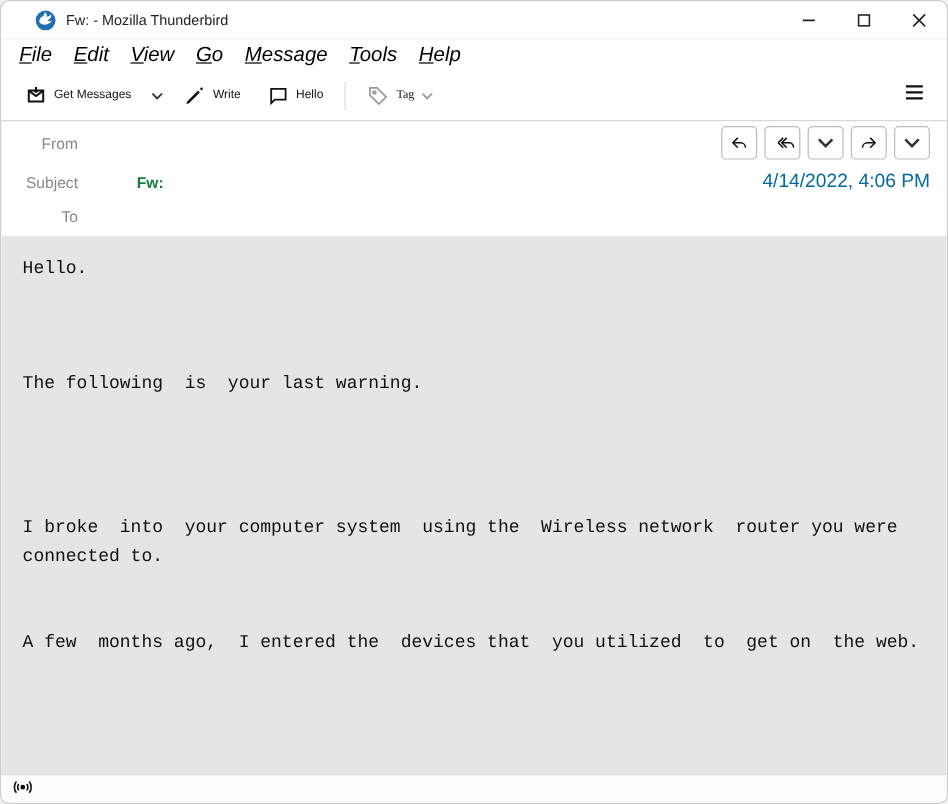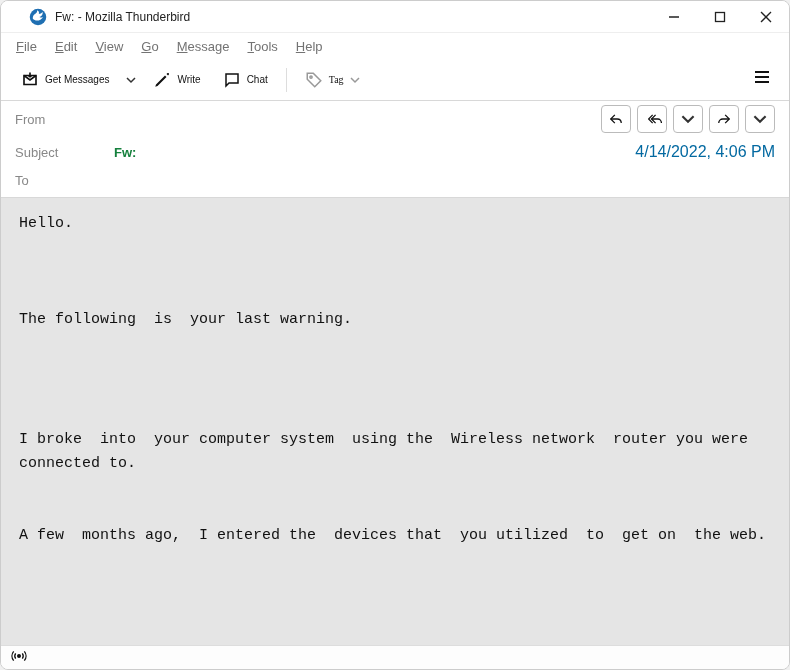--- a/index.html
+++ b/index.html
@@ -49,23 +49,24 @@
     .menubar {
       height: 26px;
       display: flex;
       align-items: center;
       padding: 0 8px;
       gap: 4px;
       background:#fff;
     }
     .menubar .item {
       padding: 3px 7px;
-      font-size: 13px;
-      color:#737373;
+      font-size: 17px;
+      color:#000000;
       border-radius: 3px;
+      font-style: italic;
     }
     .menubar .item u { text-decoration: underline; text-underline-offset: 1px; }
     
     .toolbar {
       height: 42px;
       display: flex;
       align-items: center;
       padding: 0 10px;
       border-bottom: 1px solid #d8d8d8;
       background:#fff;
@@ -100,21 +101,21 @@
       border-bottom: 1px solid #d8d8d8;
     }
     .hdr-row {
       display:flex; align-items:center;
       padding: 4px 14px;
       min-height: 30px;
       gap: 10px;
     }
     .hdr-label {
       width: 50px;
-      text-align: left;
+      text-align: right;
       color:#888;
       font-size: 13px;
     }
     .hdr-value {
       flex:1;
       font-size:13px;
       color:#15803d;
       margin-left:39px;
     }
     .hdr-value.bold { font-weight:600; }
@@ -257,21 +258,21 @@
         </span>
       <span>Write</span>
     </div>
 
     <div class="btn">
       <span class="ic">
           <svg viewBox="0 0 24 24" fill="none" stroke="#111" stroke-width="2">
             <path d="M4 4h16v12H8l-4 4V4z"></path>
           </svg>
         </span>
-      <span>Chat</span>
+      <span>Hello</span>
     </div>
 
 
     <div class="sep"></div>
 
     <div class="btn tag-disabled">
       <span class="ic">
           <svg viewBox="0 0 24 24" fill="none" stroke="#999" stroke-width="2">
             <path d="M3 3h8l10 10-8 8L3 11V3z"></path>
             <circle cx="8" cy="8" r="1.5"></circle>

